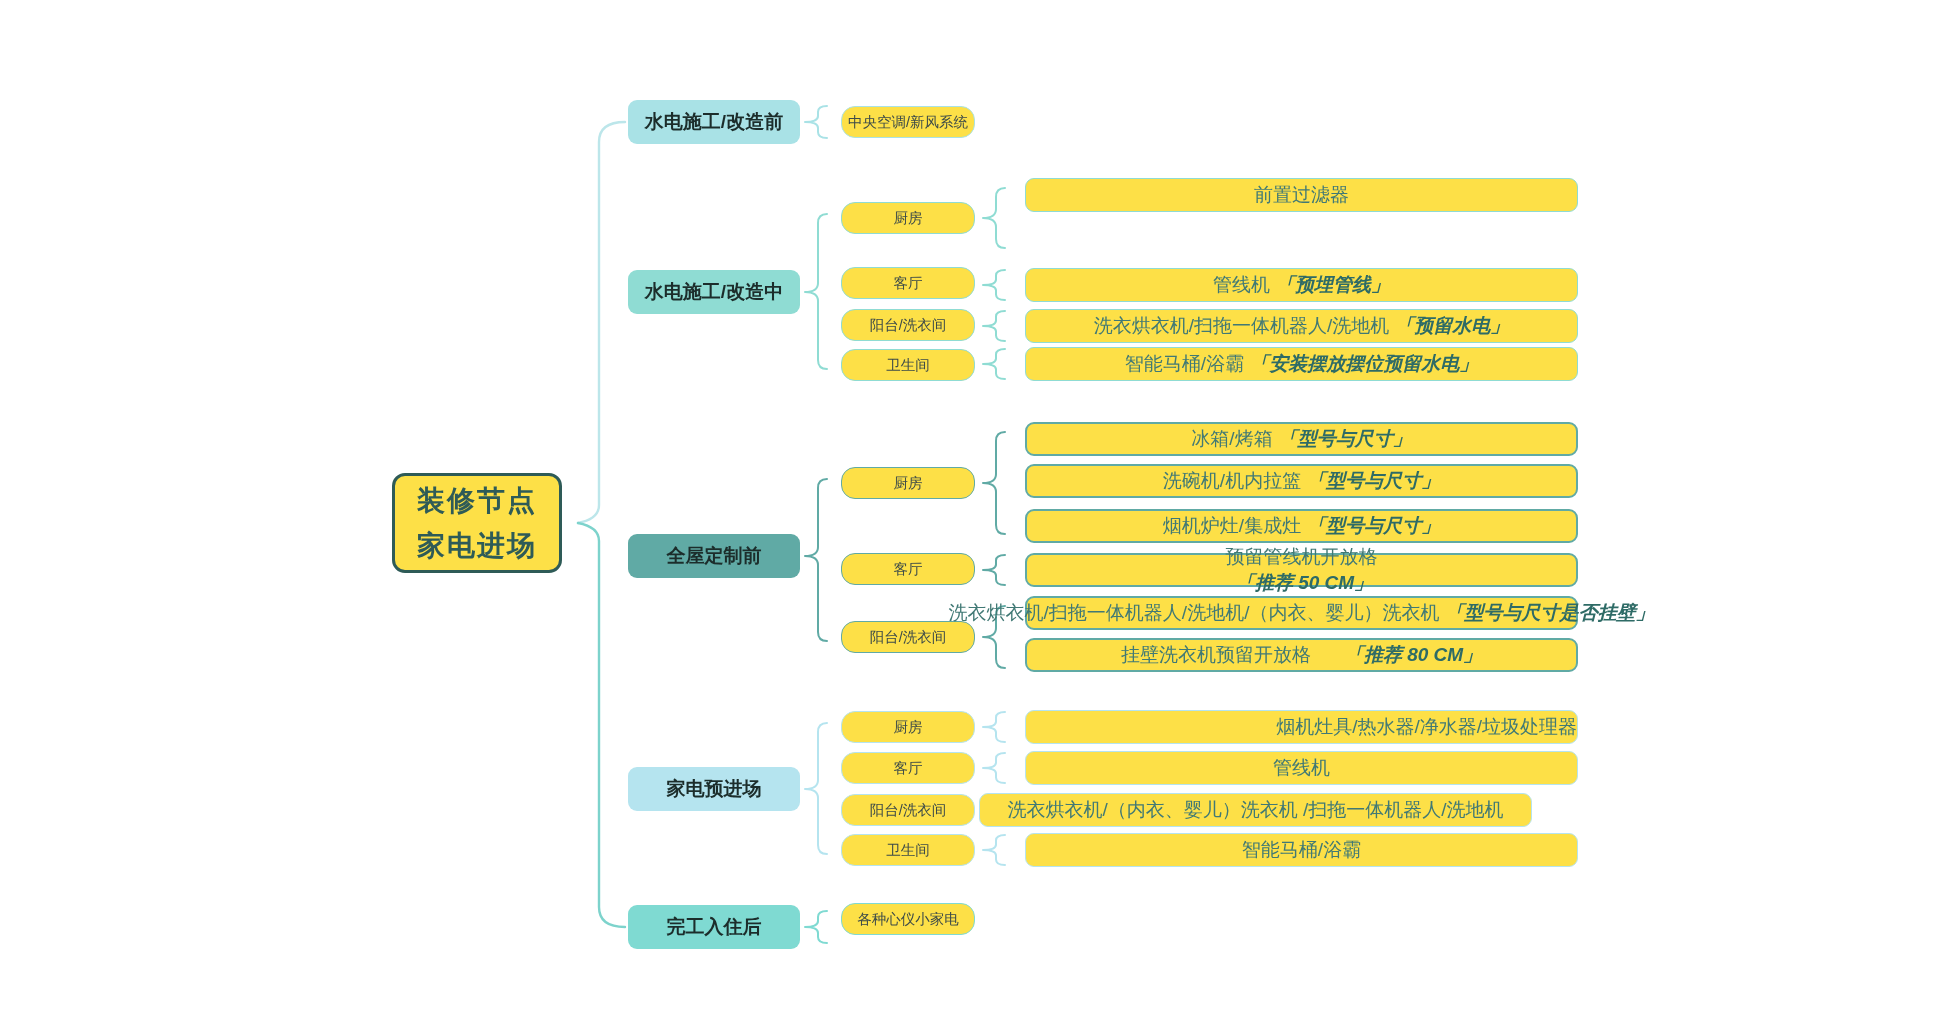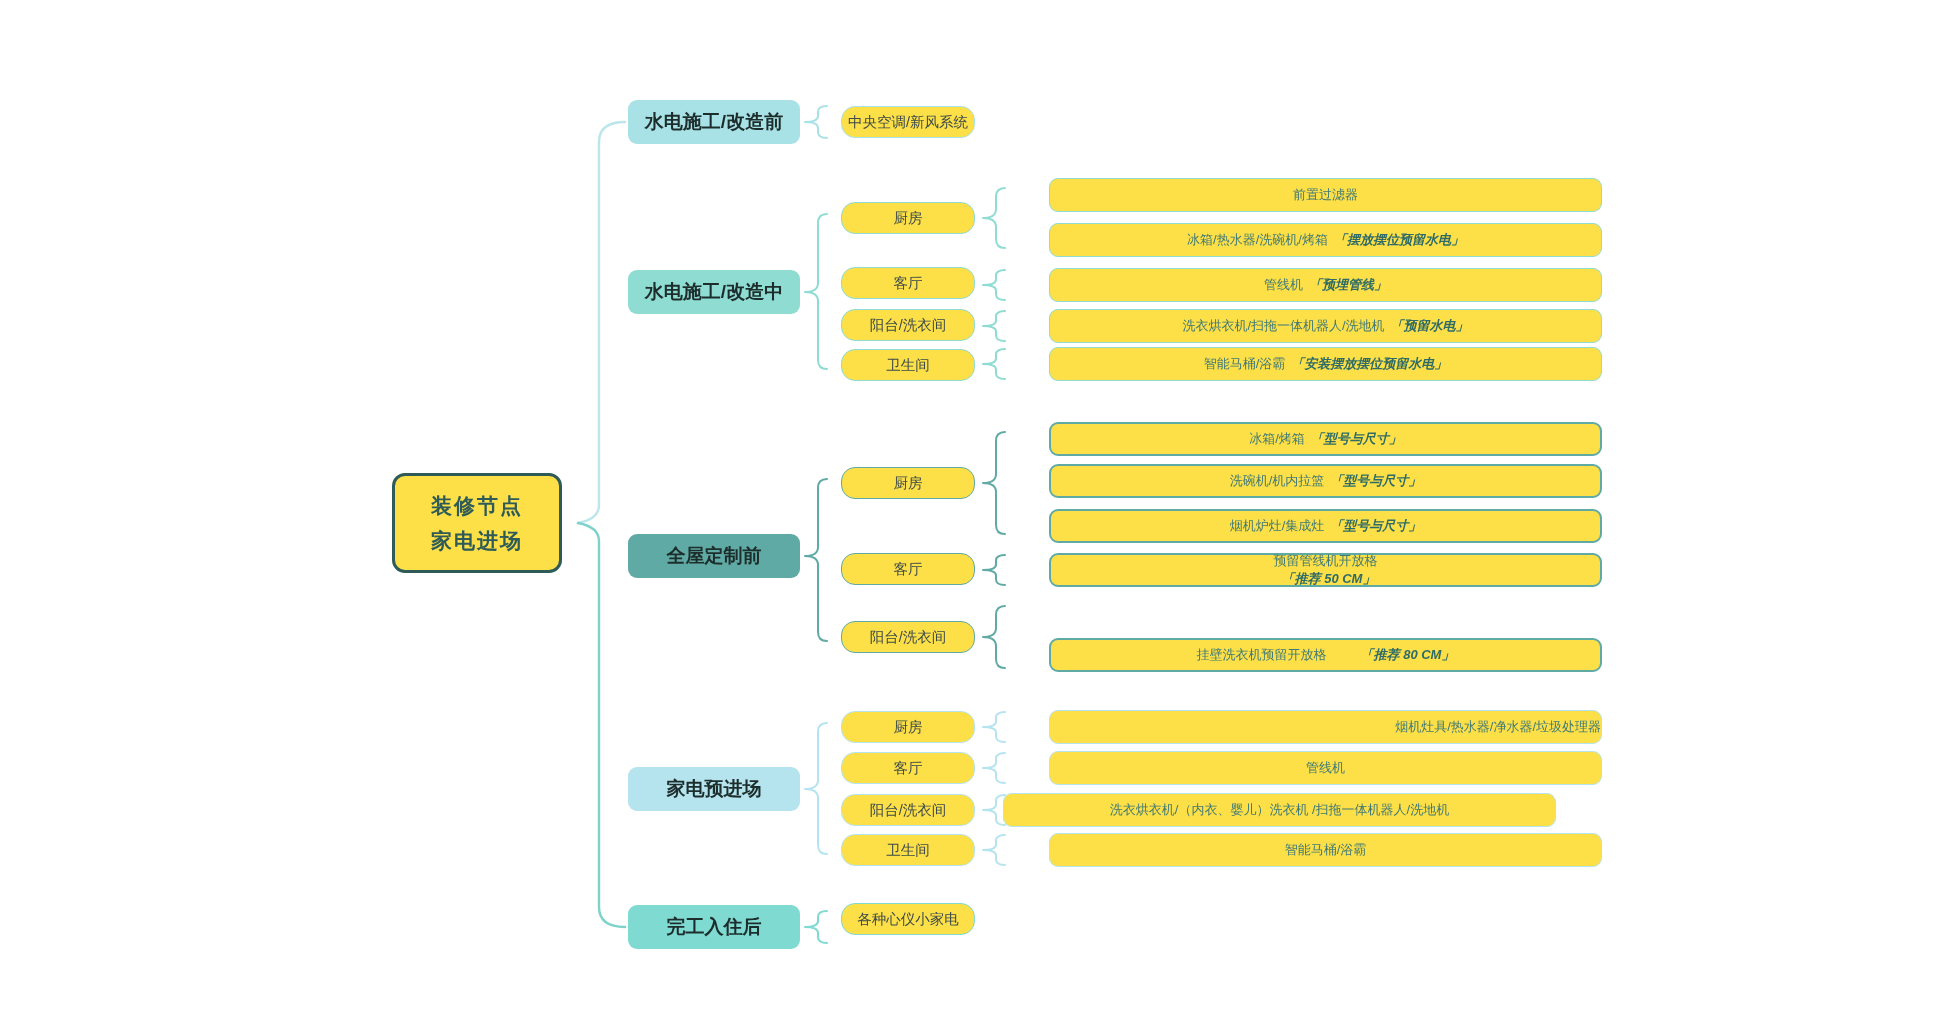--- a/index.html
+++ b/index.html
@@ -1,25 +1,25 @@
 <!DOCTYPE html>
 <html style="--branch1: #A9E2E6; --branch2: #8FDCD3; --branch3: #60AAA5; --branch4: #B5E4EF; --branch5: #7FDAD2; --root_accent: #2E5B57; --brace_top: #BCE6EA; --brace_bottom: #7DD3CC; --branch_text: #1C2D2B; --child_text: #3C4A49; --leaf_text: #417975; --leaf_note: #2E6B66;"><head>
 <meta charset="utf-8">
 <style>
   html,body{margin:0;padding:0;background:#ffffff;}
   body{font-family:"Liberation Sans","DejaVu Sans",sans-serif;}
   .canvas{position:relative;width:1946px;height:1014px;background:#ffffff;overflow:hidden;}
   svg.connectors{position:absolute;left:0;top:0;width:1946px;height:1014px;}
   .node{position:absolute;box-sizing:border-box;display:flex;align-items:center;justify-content:center;background:#fde047;}
   .root{border:3px solid var(--root_accent);border-radius:13px;flex-direction:column;gap:7px;
-        font-weight:bold;font-size:21px;color:var(--root_accent);letter-spacing:2px;}
+        font-weight:bold;font-size:28px;color:var(--root_accent);letter-spacing:2px;}
   .branch{border-radius:9px;background:var(--c);color:var(--branch_text);
           font-size:19px;font-weight:600;}
   .child{border:1.6px solid var(--c);border-radius:14px;color:var(--child_text);font-size:14.5px;white-space:nowrap;}
-  .leaf{border:1.6px solid var(--c);border-radius:9px;font-size:13px;color:var(--leaf_text);white-space:nowrap;margin-left:24px;}
+  .leaf{border:1.6px solid var(--c);border-radius:9px;font-size:19px;color:var(--leaf_text);white-space:nowrap;}
   .leaf.b3{border-width:2px;}
   .leaf-note{font-weight:bold;font-style:italic;color:var(--leaf_note);margin-left:6px;}
   .leaf-note:empty{margin-left:0;}
   .b1{--c:var(--branch1);}
   .b2{--c:var(--branch2);}
   .b3{--c:var(--branch3);}
   .b4{--c:var(--branch4);}
   .b5{--c:var(--branch5);}
 </style>
 </head>
@@ -110,24 +110,20 @@
     </div>
 
   <div class="node child b5" style="left:841px;top:903px;width:134px;height:32px;">
     <span>各种心仪小家电</span>
     </div>
 
   <div class="node leaf b2" style="left:1025px;top:178px;width:553px;height:34px;">
     <span class="leaf-text">前置过滤器</span>
     <span class="leaf-note"></span>
     </div>
-  <div class="node leaf b2" style="left:1025px;top:223px;width:553px;height:34px;">
-    <span class="leaf-text">冰箱/热水器/洗碗机/烤箱</span>
-    <span class="leaf-note">「摆放摆位预留水电」</span>
-    </div>
   <div class="node leaf b2" style="left:1025px;top:268px;width:553px;height:34px;">
     <span class="leaf-text">管线机</span>
     <span class="leaf-note">「预埋管线」</span>
     </div>
   <div class="node leaf b2" style="left:1025px;top:309px;width:553px;height:34px;">
     <span class="leaf-text">洗衣烘衣机/扫拖一体机器人/洗地机</span>
     <span class="leaf-note">「预留水电」</span>
     </div>
   <div class="node leaf b2" style="left:1025px;top:347px;width:553px;height:34px;">
     <span class="leaf-text">智能马桶/浴霸</span>
@@ -143,20 +139,24 @@
     <span class="leaf-note">「型号与尺寸」</span>
     </div>
   <div class="node leaf b3" style="left:1025px;top:509px;width:553px;height:34px;">
     <span class="leaf-text">烟机炉灶/集成灶</span>
     <span class="leaf-note">「型号与尺寸」</span>
     </div>
   <div class="node leaf b3" style="left:1025px;top:553px;width:553px;height:34px;flex-direction:column;">
     <span class="leaf-text">预留管线机开放格</span>
     <span class="leaf-note">「推荐 50 CM」</span>
     </div>
+  <div class="node leaf b3" style="left:1025px;top:596px;width:553px;height:34px;">
+    <span class="leaf-text">洗衣烘衣机/扫拖一体机器人/洗地机/（内衣、婴儿）洗衣机</span>
+    <span class="leaf-note">「型号与尺寸是否挂壁」</span>
+    </div>
   <div class="node leaf b3" style="left:1025px;top:638px;width:553px;height:34px;gap:28px;">
     <span class="leaf-text">挂壁洗衣机预留开放格</span>
     <span class="leaf-note">「推荐 80 CM」</span>
     </div>
 
   <div class="node leaf b4" style="left:1025px;top:710px;width:553px;height:34px;justify-content:flex-end;">
     <span class="leaf-text">烟机灶具/热水器/净水器/垃圾处理器</span>
     <span class="leaf-note"></span>
     </div>
   <div class="node leaf b4" style="left:1025px;top:751px;width:553px;height:34px;">

